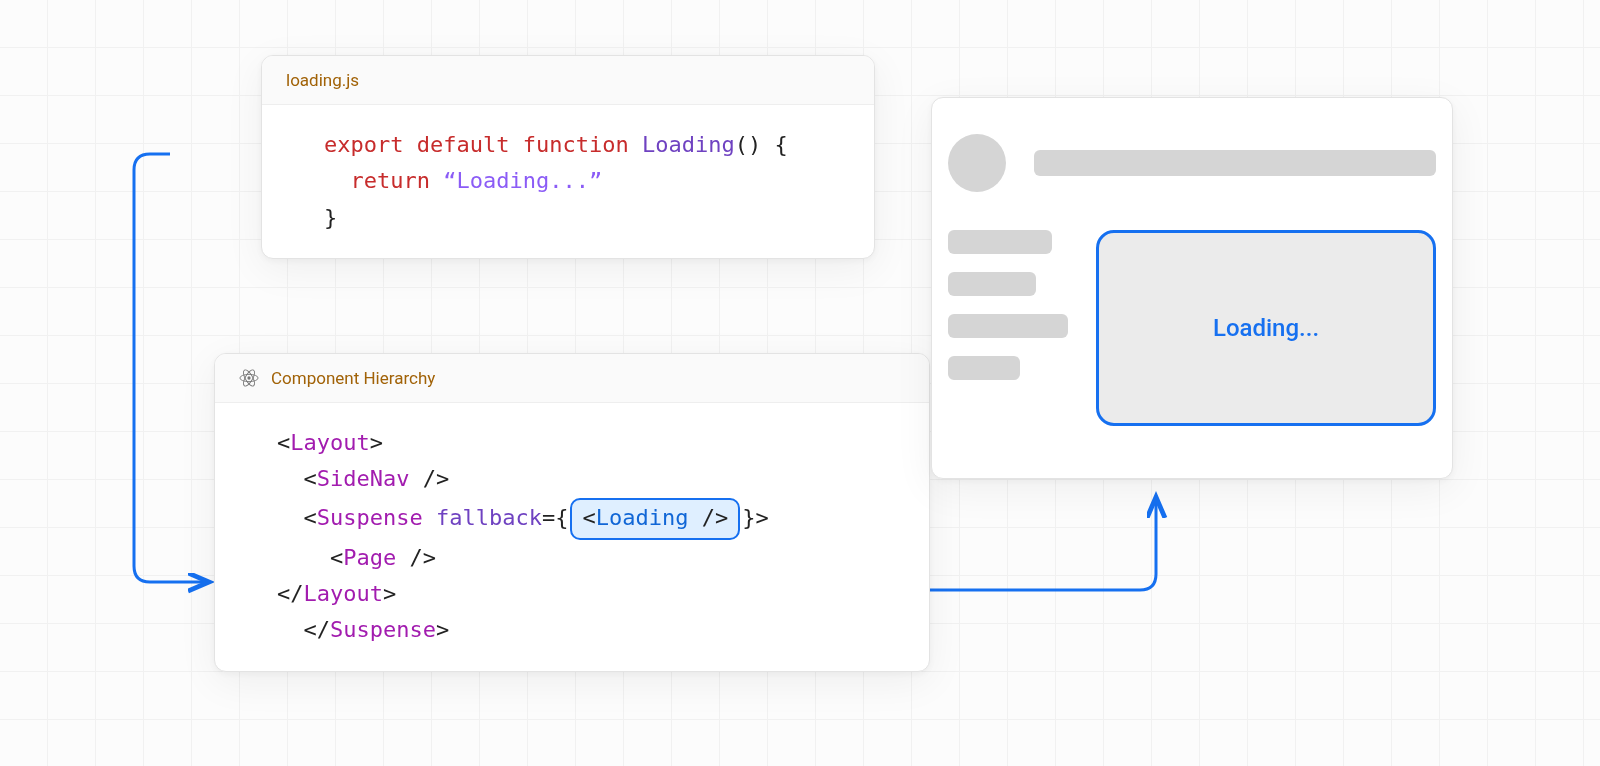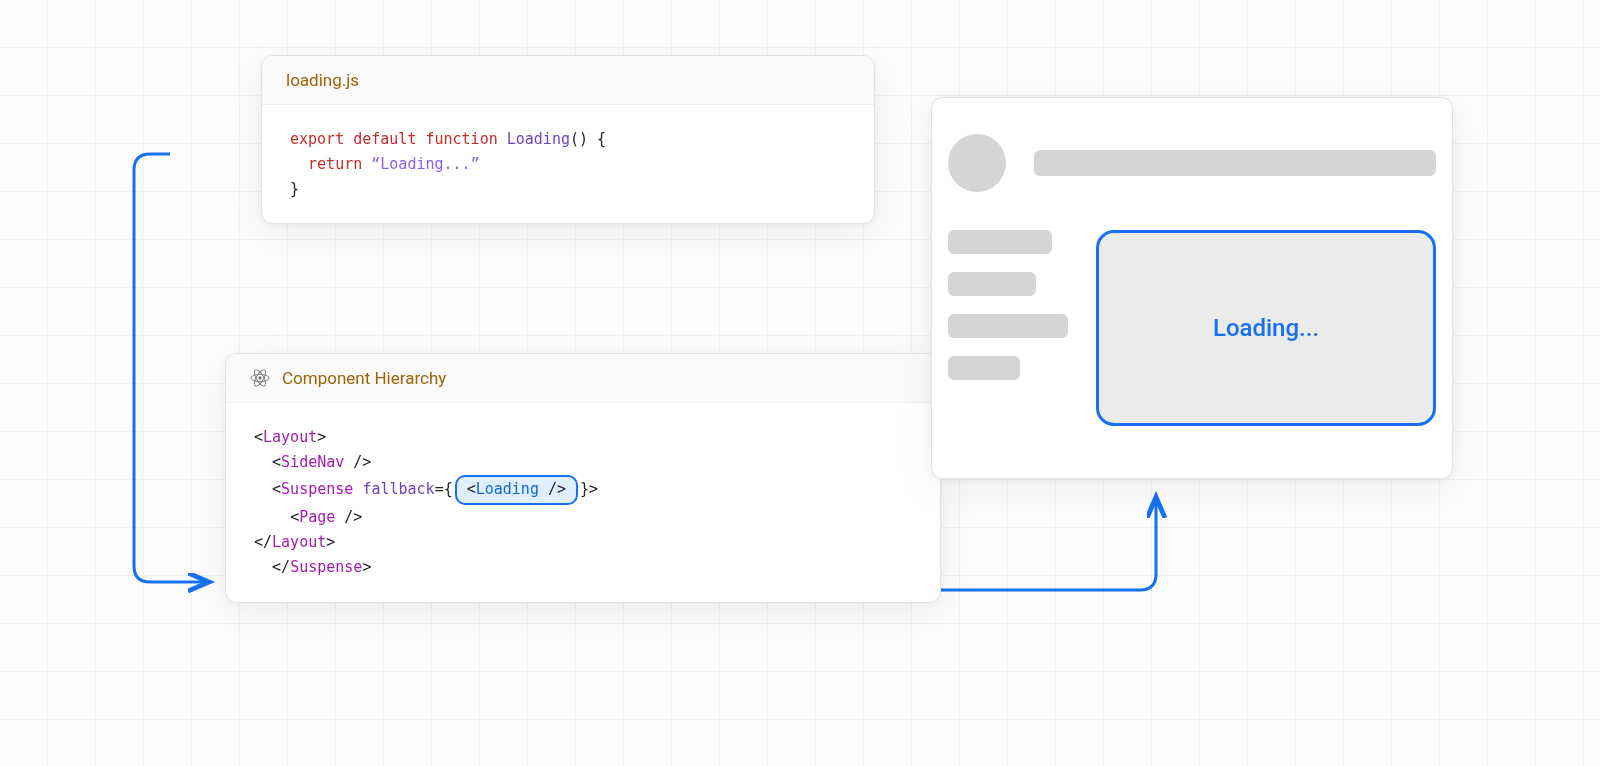--- a/index.html
+++ b/index.html
@@ -28,24 +28,25 @@
     padding: 14px 24px;
     display: flex;
     align-items: center;
     gap: 12px;
     font-family: -apple-system, BlinkMacSystemFont, "Segoe UI", Roboto, sans-serif;
     font-size: 17px;
     color: #a16207;
   }
   .panel-body {
     padding: 22px 28px;
-    font-size: 15px;
+    font-size: 22px;
     line-height: 1.65;
     color: #222;
     white-space: nowrap;
+    margin-left: 34px;
   }
 
   
   .kw { color: #c72c2c; }  
   .fn { color: #6f42c1; }  
   .str{ color: #8b5cf6; }
   .tag{ color: #a21caf; }
   .punct { color: #222; }
 
   
@@ -55,21 +56,21 @@
     border: 2px solid #1670f0;
     border-radius: 10px;
     padding: 0 10px 2px 10px;
     margin: 0 2px;
   }
   .pill .tag { color: #1066d6; }
 
   
   #panel-code { left: 261px; top: 55px; width: 614px; }
   
-  #panel-hier { left: 225px; top: 353px; width: 716px; }
+  #panel-hier { left: 214px; top: 353px; width: 716px; }
   
   #panel-app  { left: 931px; top: 97px; width: 522px; height: 382px; }
 
   
   #panel-app { padding: 36px 16px; }
   .app-header { display: flex; align-items: center; gap: 28px; margin-bottom: 38px; }
   .avatar { width: 58px; height: 58px; border-radius: 50%; background: #d5d5d5; flex-shrink:0; }
   .title-bar { flex: 1; height: 26px; border-radius: 6px; background: #d5d5d5; }
   .app-body { display: flex; gap: 28px; }
   .sidebar { display: flex; flex-direction: column; gap: 18px; }

